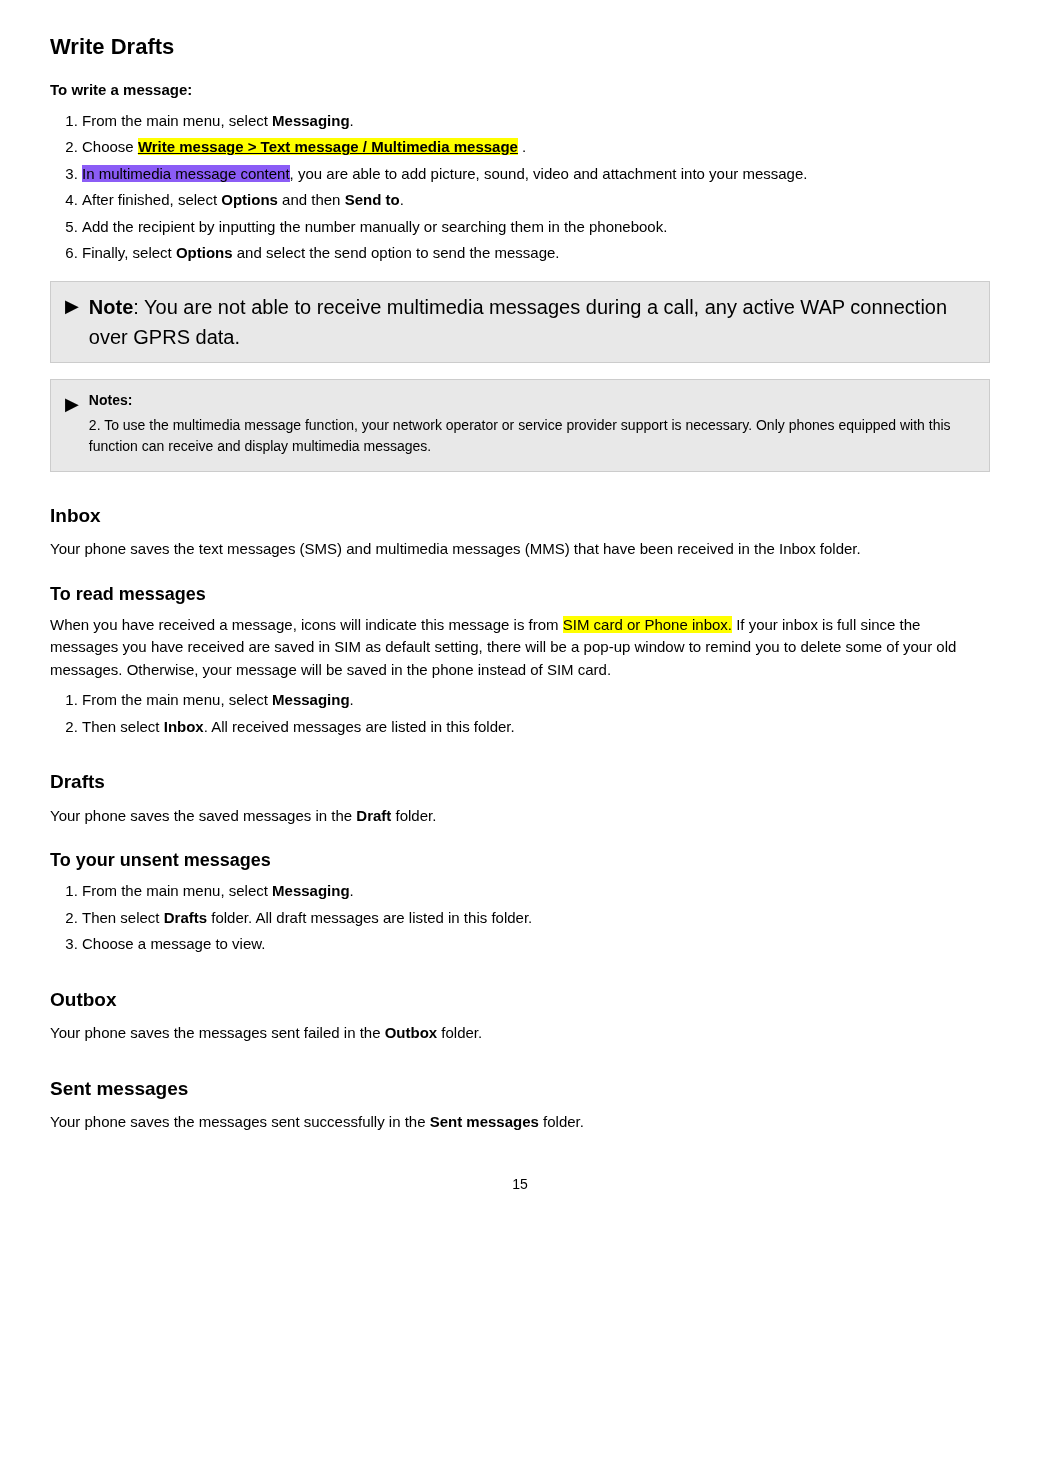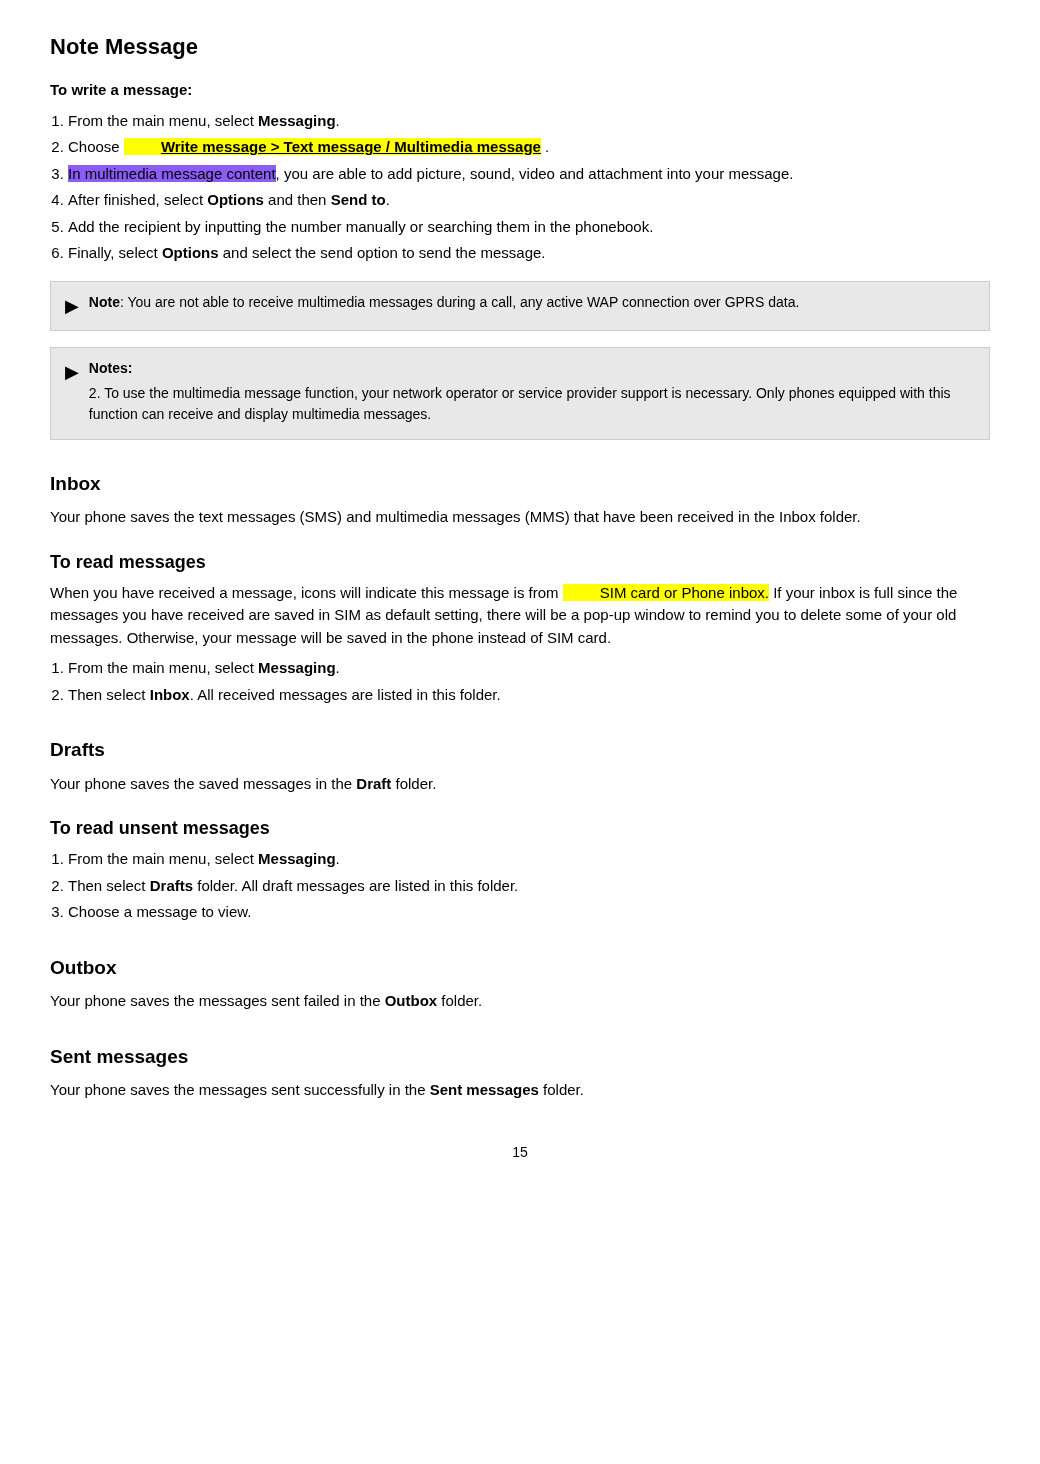--- a/index.html
+++ b/index.html
@@ -24,42 +24,42 @@
       margin-top: 30px;
       margin-bottom: 8px;
     }
     .section-title {
       font-size: 18px;
       font-weight: bold;
       margin-top: 20px;
       margin-bottom: 6px;
     }
     ol {
-      margin-left: 18px;
+      margin-left: 32px;
       margin-bottom: 10px;
     }
     ol li {
       margin-bottom: 4px;
     }
     .note-box {
       background: #e8e8e8;
       border: 1px solid #ccc;
       padding: 10px 14px;
       margin: 16px 0;
       display: flex;
       align-items: flex-start;
       gap: 10px;
     }
     .note-box .note-icon {
       font-size: 18px;
       flex-shrink: 0;
       margin-top: 1px;
     }
     .note-box .note-content {
-      font-size: 14px;
+      font-size: 20px;
     }
     .notes-box {
       background: #e8e8e8;
       border: 1px solid #ccc;
       padding: 10px 14px;
       margin: 16px 0 24px 0;
       display: flex;
       align-items: flex-start;
       gap: 10px;
     }
@@ -69,21 +69,20 @@
       margin-top: 1px;
     }
     .notes-box .notes-content {
       font-size: 14px;
     }
     .notes-content p {
       margin-bottom: 4px;
     }
     .highlight-yellow {
       background-color: #ffff00;
-      padding-left: 37px;
     }
     .highlight-orange {
       background-color: #8b5cf6;
     }
     .underline-bold {
       font-weight: bold;
       text-decoration: underline;
     }
     p { margin-bottom: 8px; }
     .page-number {
@@ -91,21 +90,21 @@
       margin-top: 40px;
       font-size: 14px;
     }
     .section-gap {
       margin-top: 24px;
     }
   </style>
 </head>
 <body>
 
-<h1>Note Message</h1>
+<h1>Write Drafts</h1>
 
 <p>
   <strong>To write a message:</strong>
 </p>
 
 <ol>
   <li>
     From the main menu, select <strong>Messaging</strong>.
   </li>
   <li>
@@ -154,21 +153,21 @@
       <li>Then select <strong>Inbox</strong>. All received messages are listed in this folder.</li>
     </ol>
   </div>
 </div>
 
 <div class="section-gap">
   <h2>Drafts</h2>
   <p>
     Your phone saves the saved messages in the <strong>Draft</strong> folder.
   </p>
-  <p class="section-title">To read unsent messages</p>
+  <p class="section-title">To your unsent messages</p>
   <ol>
     <li>From the main menu, select <strong>Messaging</strong>.</li>
     <li>Then select <strong>Drafts</strong> folder. All draft messages are listed in this folder.</li>
     <li>Choose a message to view.</li>
   </ol>
 </div>
 
 <div class="section-gap">
   <h2>Outbox</h2>
   <p>

